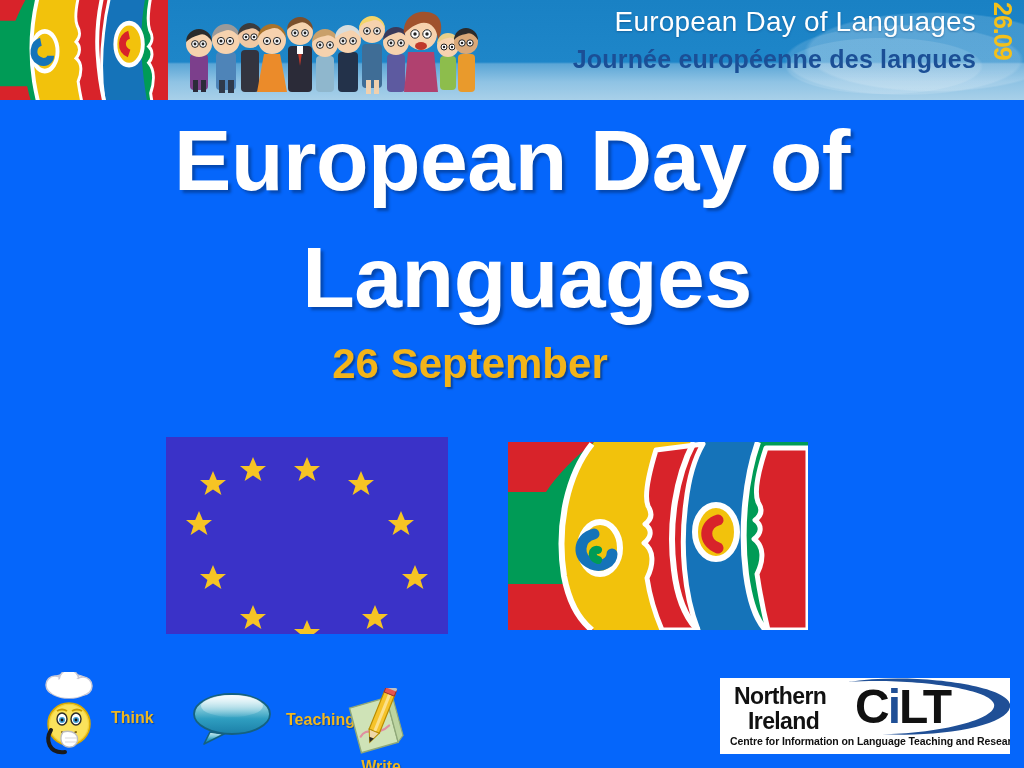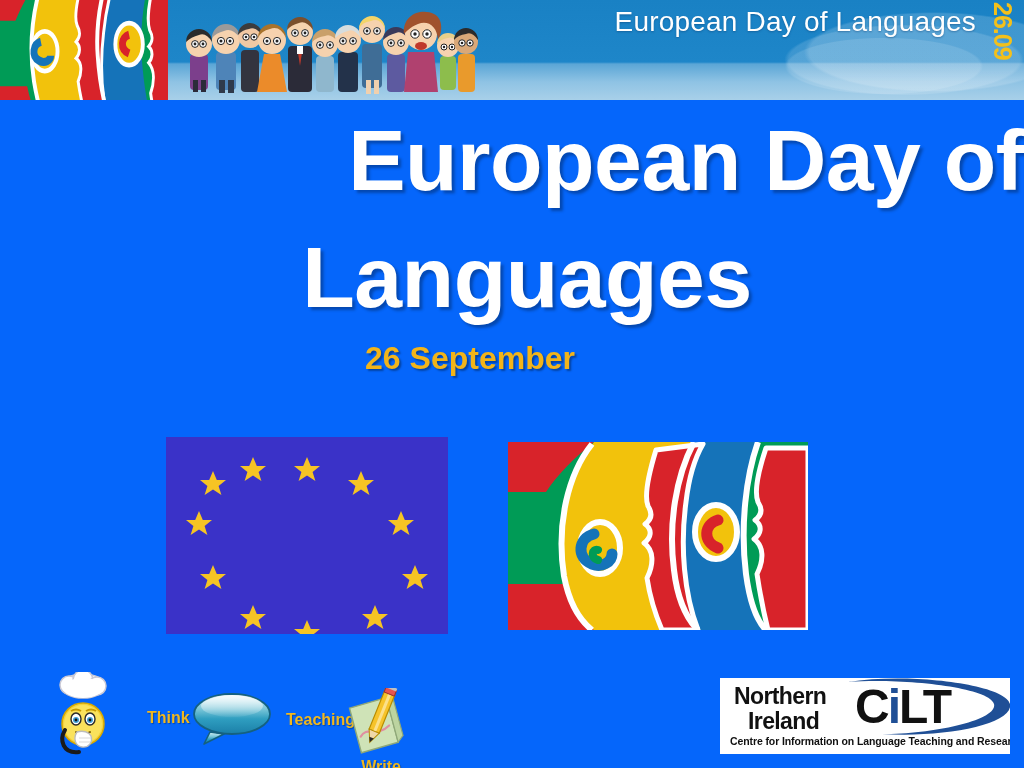--- a/index.html
+++ b/index.html
@@ -102,31 +102,31 @@
     top: 102px;
     width: 1024px;
     text-align: center;
     color: #ffffff;
     font-size: 86px;
     line-height: 117px;
     font-weight: bold;
     letter-spacing: -0.5px;
     text-shadow: 3px 3px 3px rgba(0,0,0,0.30);
   }
-  .title .l1 { display: block; text-align: right; }
+  .title .l1 { display: block; }
   .title .l2 { display: block; padding-left: 30px; }
 
   .subtitle {
     position: absolute;
     left: 0;
     top: 340px;
     width: 940px;
     text-align: center;
     color: #F2B41A;
-    font-size: 32px;
+    font-size: 42px;
     font-weight: bold;
     text-shadow: 2px 2px 2px rgba(0,0,0,0.35);
   }
 
   
   .euflag {
     position: absolute;
     left: 166px;
     top: 437px;
     width: 282px;
@@ -153,21 +153,21 @@
     align-items: center;
   }
   .activity .label {
     color: #F0B71E;
     font-size: 16px;
     font-weight: bold;
     text-shadow: 1px 1px 1px rgba(0,0,0,0.3);
     margin-left: 10px;
     white-space: nowrap;
   }
-  .act-think  { left: 55px;  top: 672px; gap: 22px; }
+  .act-think  { left: 41px;  top: 672px; }
   .act-discuss{ left: 190px; top: 690px; }
   .act-write  { left: 345px; top: 688px; flex-direction: column; }
 
   
   .cilt {
     position: absolute;
     left: 720px;
     top: 678px;
     width: 290px;
     height: 76px;
@@ -354,20 +354,21 @@
         <path d="M276,34 a12,12 0 0 1 24,0 q-6,-9 -12,-6 q-8,1 -12,6z" fill="#2b2b2b"></path>
         <circle cx="284" cy="37" r="3.2" fill="#fff" stroke="#222" stroke-width="1"></circle>
           <circle cx="284" cy="37" r="1.3" fill="#222"></circle>
         <circle cx="292" cy="37" r="3.2" fill="#fff" stroke="#222" stroke-width="1"></circle>
           <circle cx="292" cy="37" r="1.3" fill="#222"></circle>
       </g>
     </svg>
   </div>
 
   <div class="banner-title-en">European Day of Languages</div>
+  <div class="banner-title-fr">Journée européenne des langues</div>
   <div class="banner-date">26.09</div>
 </div>
 
 <div class="title">
   <span class="l1">European Day of</span>
   <span class="l2">Languages</span>
 </div>
 
 <div class="subtitle">26 September</div>
 

